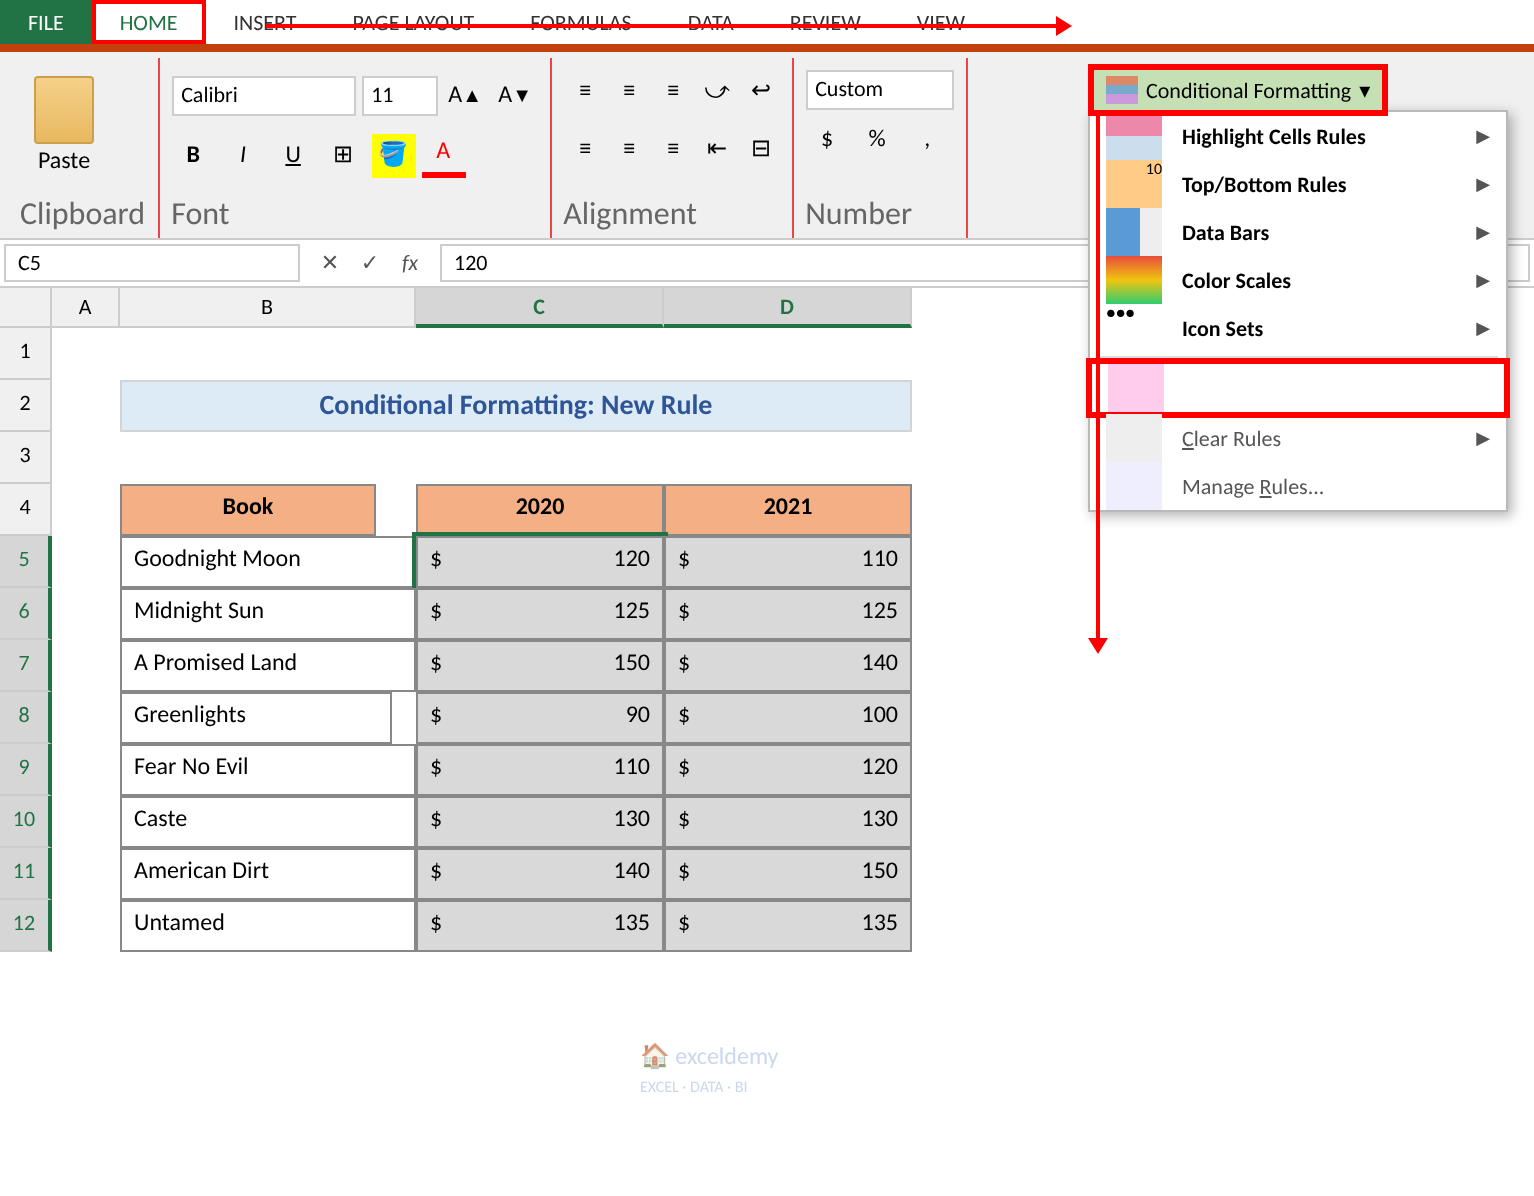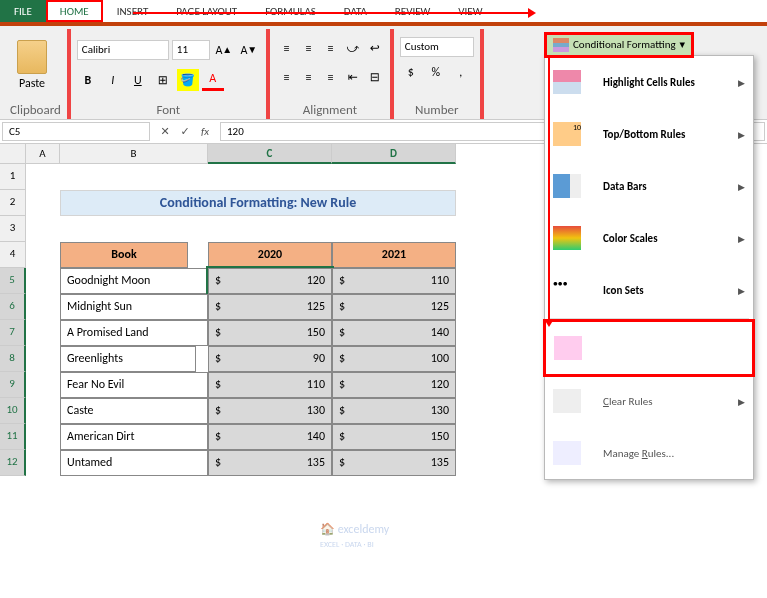--- a/index.html
+++ b/index.html
@@ -2,39 +2,39 @@
 <html><head>
 <meta charset="utf-8">
 <style>
 *{box-sizing:border-box;margin:0;padding:0;font-family:'Segoe UI',Calibri,sans-serif;user-select:none}
 body{background:#fff;width:767px;height:598px;position:relative;overflow:hidden;font-size:12px}
 .ribbon-tabs{display:flex;height:26px;background:#fff;border-bottom:4px solid #c2410c}
 .tab{padding:5px 14px;font-size:11px;cursor:pointer;color:#333}
 .tab-file{background:#217346;color:#fff}
 .tab-active{color:#217346;border:2px solid red;padding:3px 12px}
 .ribbon{display:flex;height:94px;background:#f0f0f0;border-bottom:1px solid #ccc;padding:3px 4px 0}
-.group{display:flex;flex-direction:column;padding:0 6px;border-right:4px solid #ef4444;height:90px}
+.group{display:flex;flex-direction:column;padding:0 6px;border-right:1px solid #ef4444;height:90px}
 .group-body{flex:1;display:flex;align-items:center}
-.group-label{text-align:center;font-size:13px;color:#666;padding:2px 0}
+.group-label{text-align:left;font-size:16px;color:#666;padding:2px 0}
 .paste-btn{display:flex;flex-direction:column;align-items:center;width:44px;padding:4px;cursor:pointer}
 .paste-icn{width:30px;height:34px;background:linear-gradient(#f5d08a,#e8b85f);border:1px solid #caa04d;border-radius:2px;margin-bottom:2px}
 .font-grid{display:grid;grid-template-rows:1fr 1fr;gap:4px;height:56px}
 .font-row{display:flex;gap:3px;align-items:center}
 .sel{border:1px solid #ccc;background:#fff;font-size:11px;padding:2px 14px 2px 4px;height:20px}
 .ibtn{width:22px;height:22px;display:flex;align-items:center;justify-content:center;cursor:pointer;font-size:12px}
 .align-grid{display:grid;grid-template-columns:repeat(5,20px);grid-template-rows:1fr 1fr;gap:2px;height:56px}
 .num-body{display:flex;flex-direction:column;gap:4px;height:56px}
-.cf-btn{border:3px solid red;background:#c5e0b4;padding:3px 6px;display:flex;align-items:flex-start;gap:4px;cursor:pointer;font-size:11px;position:absolute;top:32px;left:544px;z-index:5}
+.cf-btn{border:3px solid red;background:#c5e0b4;padding:3px 6px;display:flex;align-items:center;gap:4px;cursor:pointer;font-size:11px;position:absolute;top:32px;left:544px;z-index:5}
 .cf-icn{width:16px;height:14px;background:linear-gradient(to bottom,#d86 33%,#7ac 33% 66%,#c9d 66%)}
 .arrow-h{position:absolute;top:12px;left:133px;width:400px;height:2px;background:red;z-index:4}
 .arrow-h:after{content:'';position:absolute;right:-8px;top:-4px;border:5px solid transparent;border-left:8px solid red}
 .arrow-v{position:absolute;top:54px;left:548px;width:2px;height:270px;background:red;z-index:4}
 .arrow-v:after{content:'';position:absolute;bottom:-8px;left:-4px;border:5px solid transparent;border-top:8px solid red}
 .menu{position:absolute;top:55px;left:544px;width:210px;background:#fff;border:1px solid #b9b9b9;box-shadow:2px 2px 6px rgba(0,0,0,.3);z-index:3}
-.mitem{display:flex;align-items:center;padding:14px 8px;gap:22px;cursor:pointer;font-size:11px}
+.mitem{display:flex;align-items:center;padding:0 8px;gap:10px;cursor:pointer;font-size:11px}
 .micon{width:28px;height:24px;flex-shrink:0}
 .mtext{flex:1;font-weight:bold}
 .marrow{font-size:9px;color:#555}
 .sep{height:1px;background:#ddd;margin:2px 4px}
 .mitem-hl{border:3px solid red;margin:-2px}
 .namebox-row{display:flex;height:24px;border-bottom:1px solid #ccc;align-items:center;background:#fff}
 .nbox{width:148px;border:1px solid #ccc;padding:2px 6px;background:#fff;font-size:11px;margin:2px}
 .fx-btns{display:flex;gap:2px;padding:0 4px}
 .fx{font-size:11px;color:#555;width:18px;text-align:center;cursor:pointer}
 .fbar{flex:1;border:1px solid #ccc;padding:2px 6px;background:#fff;font-size:11px;margin:2px}

